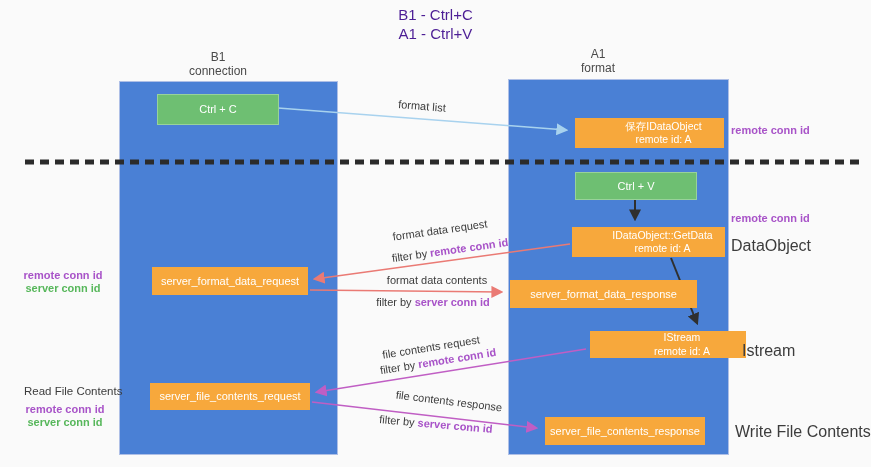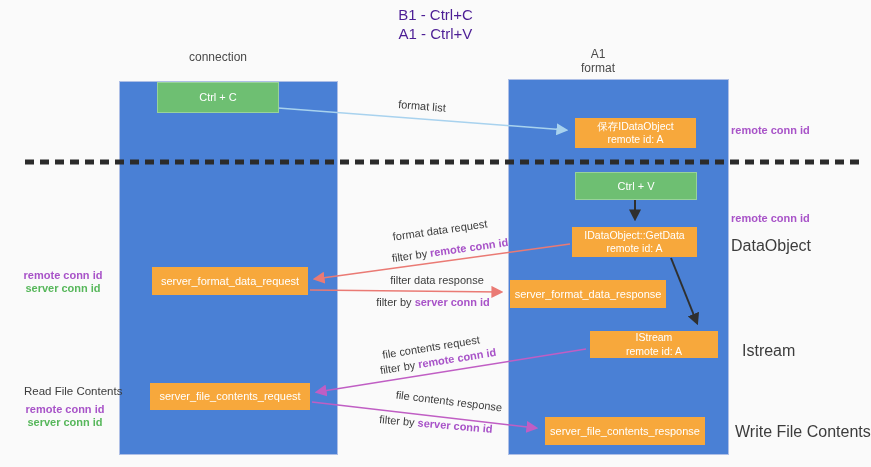--- a/index.html
+++ b/index.html
@@ -15,28 +15,28 @@
   .title{position:absolute;left:0;top:6px;width:871px;text-align:center;z-index:3;
          font-size:15px;line-height:1.25;color:#4c1d95;}
   .col-header{position:absolute;text-align:center;font-size:12px;line-height:1.2;color:#4a4a4a;z-index:3;}
   #header-left{left:158px;top:50px;width:120px;}
   #header-right{left:538px;top:47px;width:120px;}
 
   .box{position:absolute;display:flex;flex-direction:column;align-items:center;justify-content:center;
        color:#fff;font-size:11px;line-height:1.3;text-align:center;z-index:4;white-space:nowrap;}
   .box.green{background:#6ebf72;border:1px solid #98d29a;}
   .box.orange{background:#f7a83c;}
-  .box.two{font-size:10.5px;line-height:1.25;}
-
-  #box-ctrl-c{left:157px;top:82px;width:120px;height:29px;text-align:right;}
+  .box.two{font-size:10.5px;line-height:1.25;padding-left:28px;}
+
+  #box-ctrl-c{left:157px;top:94px;width:120px;height:29px;text-align:right;}
   #box-save-dataobject{left:575px;top:118px;width:121px;height:30px;}
   #box-ctrl-v{left:575px;top:172px;width:120px;height:26px;}
   #box-getdata{left:572px;top:227px;width:125px;height:30px;}
   #box-format-request{left:152px;top:267px;width:156px;height:28px;justify-content:center;}
-  #box-format-response{left:510px;top:280px;width:156px;height:28px;}
+  #box-format-response{left:510px;top:280px;width:187px;height:28px;}
   #box-istream{left:590px;top:331px;width:128px;height:27px;}
   #box-file-request{left:150px;top:383px;width:160px;height:27px;}
   #box-file-response{left:545px;top:417px;width:160px;height:28px;}
 
   .arrow-label{position:absolute;z-index:5;font-size:11px;color:#3c3c3c;white-space:nowrap;
                transform:translate(-50%,-50%);}
   .arrow-label .cid{font-weight:bold;margin-left:3px;}
   .purple{color:#a853c8;}
   .greentx{color:#57b75b;}
 
@@ -94,20 +94,21 @@
     <line x1="586" y1="349" x2="317" y2="392" stroke="#c05ec4" stroke-width="1.5" marker-end="url(#m-magenta)"></line>
     <line x1="312" y1="402" x2="536" y2="428" stroke="#c05ec4" stroke-width="1.5" marker-end="url(#m-magenta)"></line>
   </svg>
 
   <div class="title">
     <div>B1 - Ctrl+C</div>
     <div>A1 - Ctrl+V</div>
   </div>
 
   <div class="col-header" id="header-left">
+    <div>B1</div>
     <div>connection</div>
   </div>
   <div class="col-header" id="header-right">
     <div>A1</div>
     <div>format</div>
   </div>
 
   <div class="box green" id="box-ctrl-c">
     <span>Ctrl + C</span>
   </div>
@@ -142,21 +143,21 @@
   <div class="arrow-label" id="lbl-format-list">
     <span>format list</span>
   </div>
   <div class="arrow-label" id="lbl-fdr">
     <span>format data request</span>
   </div>
   <div class="arrow-label" id="lbl-fdr-filter">
     <span>filter by</span><span class="cid purple">remote conn id</span>
   </div>
   <div class="arrow-label" id="lbl-fdresp">
-    <span>filter data response</span>
+    <span>format data contents</span>
   </div>
   <div class="arrow-label" id="lbl-fdresp-filter">
     <span>filter by</span><span class="cid greentx" style="color:#a853c8">server conn id</span>
   </div>
   <div class="arrow-label" id="lbl-fcr">
     <span>file contents request</span>
   </div>
   <div class="arrow-label" id="lbl-fcr-filter">
     <span>filter by</span><span class="cid purple">remote conn id</span>
   </div>

